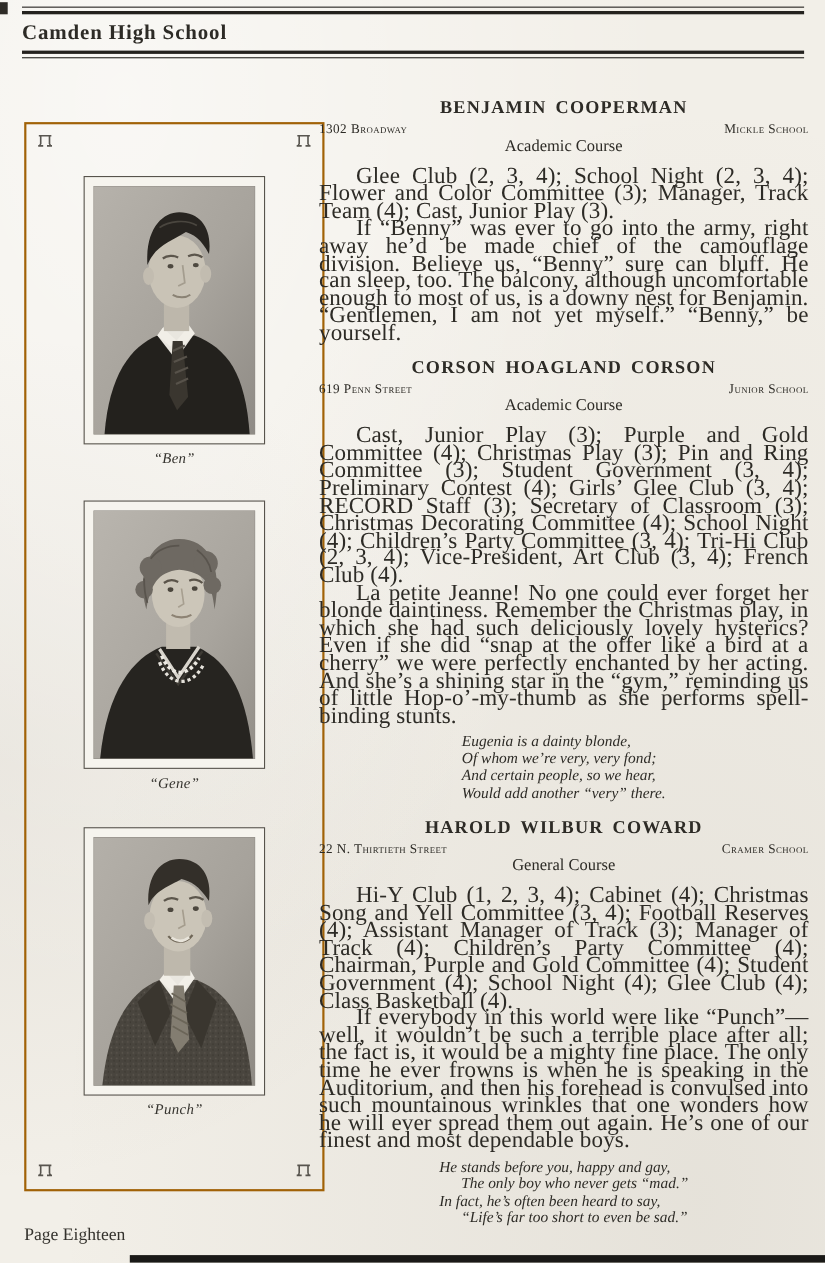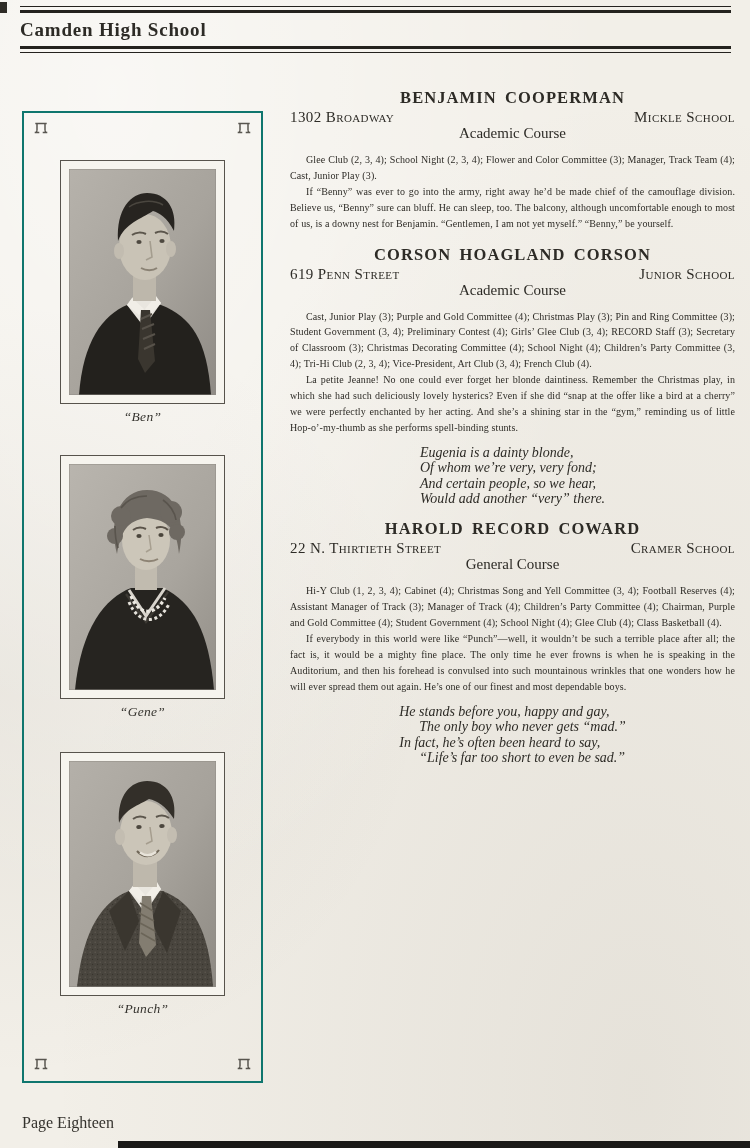--- a/index.html
+++ b/index.html
@@ -16,22 +16,22 @@
 
   
   .header { position:absolute; left:20px; width:711px; top:6px; text-align:left; }
   .rule { background:#24221e; }
   .rule.thin  { height:1px; }
   .rule.thick { height:3px; }
   .rule-gap { height:3px; }
   .header h1 { font-size:19px; font-weight:bold; margin:6px 0 5px; letter-spacing:0.8px; }
 
   
-  .photo-panel { position:absolute; left:22px; top:111px; width:241px; height:972px;
-    border:2px solid #0f766e; box-sizing:border-box; }
+  .photo-panel { position:absolute; left:22px; top:111px; width:273px; height:972px;
+    border:2px solid #a16207; box-sizing:border-box; }
   .orn { position:absolute; width:16px; height:16px; opacity:0.85; }
   .orn.tl { left:9px;  top:7px; }
   .orn.tr { right:9px; top:7px; }
   .orn.bl { left:9px;  bottom:9px; }
   .orn.br { right:9px; bottom:9px; }
 
   .photo-fig { position:absolute; left:50%; transform:translateX(-50%); text-align:center; width:200px; }
   .photo-fig.f1 { top:47px; }
   .photo-fig.f2 { top:342px; }
   .photo-fig.f3 { top:639px; }
@@ -39,23 +39,23 @@
     border:1px solid #57534c; background:#f6f4ee; padding:8px; }
   .photo-frame svg { display:block; width:147px; height:226px; }
   .caption { font-style:italic; font-size:13.5px; margin-top:5px; color:#35332e; letter-spacing:0.3px; }
 
   
   .entries { position:absolute; left:290px; width:445px; top:88px; }
   .entry + .entry { margin-top:13px; }
   .entry h2 { font-size:16.5px; font-weight:bold; text-align:center; margin:0 0 1px;
     letter-spacing:1.1px; word-spacing:3px;font-family:Liberation Serif, serif; }
   .addr-row { display:flex; justify-content:space-between; font-variant:small-caps;
-    font-size:15px; letter-spacing:0.4px; line-height:16px; }
+    font-size:12px; letter-spacing:0.4px; line-height:16px; }
   .course { text-align:center; font-size:15px; line-height:16px; margin-bottom:11px; }
-  .block { margin:0; text-align:justify; text-indent:1.6em; font-size:10px;
+  .block { margin:0; text-align:justify; text-indent:1.6em; font-size:21px;
     line-height:15.9px; letter-spacing:0.1px; }
   .poem { font-style:italic; font-size:14px; line-height:15.4px; width:fit-content;
     margin:9px auto 5px; }
   .poem .ind { padding-left:20px; }
 
   
   .footer { position:absolute; left:22px; top:1114px; font-size:16px; color:#34322d; }
   .scan-bottom { position:absolute; left:118px; right:0; bottom:0; height:7px; background:#1a1917; }
   .scan-topleft { position:absolute; left:0; top:2px; width:7px; height:11px; background:#2e2c27; }
 </style>
@@ -225,21 +225,21 @@
       <p class="block">La petite Jeanne!  No one could ever forget her blonde daintiness.  Remember the Christmas play, in which she had such deliciously lovely hysterics?  Even if she did “snap at the offer like a bird at a cherry” we were perfectly enchanted by her acting.  And she’s a shining star in the “gym,” reminding us of little Hop-o’-my-thumb as she performs spell-binding stunts.</p>
       <div class="poem">
         <div>Eugenia is a dainty blonde,</div>
         <div>Of whom we’re very, very fond;</div>
         <div>And certain people, so we hear,</div>
         <div>Would add another “very” there.</div>
       </div>
     </article>
 
     <article class="entry">
-      <h2>HAROLD RECORD COWARD</h2>
+      <h2>HAROLD WILBUR COWARD</h2>
       <div class="addr-row">
         <span>22 N. Thirtieth Street</span>
         <span>Cramer School</span>
       </div>
       <div class="course">General Course</div>
       <p class="block">Hi-Y Club (1, 2, 3, 4); Cabinet (4); Christmas Song and Yell Committee (3, 4); Football Reserves (4); Assistant Manager of Track (3); Manager of Track (4); Children’s Party Committee (4); Chairman, Purple and Gold Committee (4); Student Government (4); School Night (4); Glee Club (4); Class Basketball (4).</p>
       <p class="block">If everybody in this world were like “Punch”—well, it wouldn’t be such a terrible place after all; the fact is, it would be a mighty fine place.  The only time he ever frowns is when he is speaking in the Auditorium, and then his forehead is convulsed into such mountainous wrinkles that one wonders how he will ever spread them out again.  He’s one of our finest and most dependable boys.</p>
       <div class="poem">
         <div>He stands before you, happy and gay,</div>
         <div class="ind">The only boy who never gets “mad.”</div>

